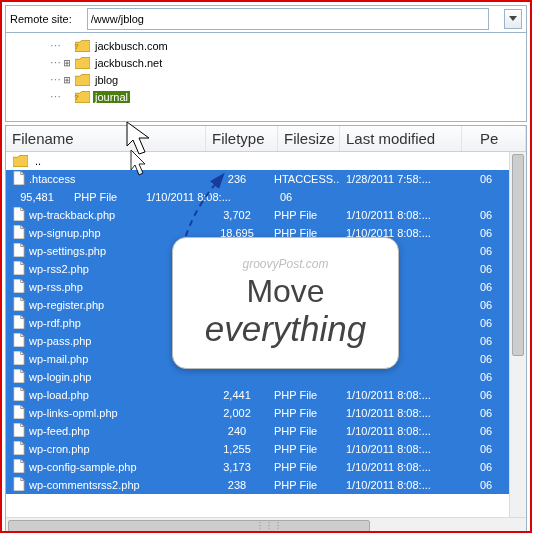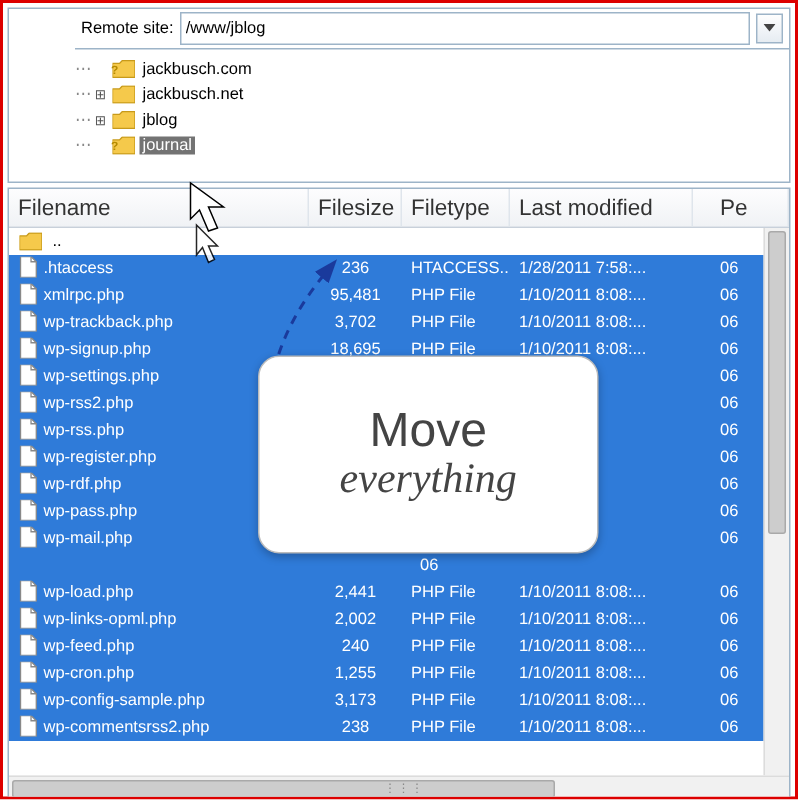--- a/index.html
+++ b/index.html
@@ -1,32 +1,32 @@
 <!DOCTYPE html>
 <html><head>
 <meta charset="utf-8">
 <style>
   html,body{margin:0;padding:0;font-family:"Segoe UI",Tahoma,sans-serif;font-size:11px;color:#000;background:#fff;}
   .frame{border:2px solid #d00;width:532px;height:533px;position:relative;overflow:hidden;box-sizing:border-box;}
   .panel{border:1px solid #9db4c8;margin:3px;}
   
-  .remote-row{display:flex;align-items:center;border-bottom:1px solid #9db4c8;padding:2px 4px;gap:4px;margin-left:44px;}
+  .remote-row{display:flex;align-items:center;border-bottom:1px solid #9db4c8;padding:2px 4px;gap:15px;}
   .remote-row label{white-space:nowrap;}
   .remote-row input{flex:1;border:1px solid #9db4c8;height:18px;padding:1px 3px;font:inherit;}
   .remote-row .dd{width:16px;height:18px;border:1px solid #9db4c8;background:linear-gradient(#fefefe,#e6ecf2);display:flex;align-items:center;justify-content:center;}
   
   .tree{padding:4px 6px 6px 6px;height:78px;overflow:hidden;}
   .tree-row{display:flex;align-items:center;height:17px;}
   .tw{display:inline-block;width:14px;text-align:center;color:#555;font-size:9px;}
   .dots{color:#888;letter-spacing:-1px;}
   .ficon{width:16px;height:14px;margin-right:3px;display:inline-flex;align-items:center;justify-content:center;}
   .folder svg{width:15px;height:12px;}
   .qmark{position:absolute;font-size:8px;font-weight:bold;color:#b58a00;margin-left:-11px;margin-top:1px;}
   .tree-label{padding:0 2px;}
-  .sel{background:#737373;color:#fff;}
+  .sel{background:#4d7c0f;color:#fff;}
   
   .files{border:1px solid #9db4c8;margin:3px;display:flex;flex-direction:column;height:408px;}
   .hdr{display:flex;background:linear-gradient(#fdfdfe,#f0f2f5);border-bottom:1px solid #c8d0da;}
   .hdr .col{border-right:1px solid #dfe5ec;padding:4px 6px;font-size:15px;color:#333;box-sizing:border-box;white-space:nowrap;overflow:hidden;}
   .c-name{width:200px;}
   .c-size{width:62px;text-align:right;}
   .c-type{width:72px;}
   .c-mod{width:122px;}
   .c-perm{flex:1;margin-left:12px;}
   .rows{flex:1;overflow:hidden;position:relative;}
@@ -43,21 +43,21 @@
   .parent-row .ficon svg{width:15px;height:12px;}
   .vscroll{position:absolute;right:0;top:0;bottom:0;width:16px;background:#f1f1f1;border-left:1px solid #dcdcdc;}
   .thumb{position:absolute;left:2px;right:2px;top:2px;height:200px;background:#cdcdcd;border:1px solid #a9a9a9;border-radius:2px;}
   .hscroll{height:16px;background:#f1f1f1;border-top:1px solid #dcdcdc;position:relative;}
   .hscroll .hthumb{position:absolute;top:2px;bottom:2px;left:2px;width:360px;background:#cdcdcd;border:1px solid #a9a9a9;border-radius:2px;}
   .hscroll .grip{position:absolute;left:50%;top:3px;bottom:3px;width:20px;transform:translateX(-50%);color:#888;font-size:8px;letter-spacing:1px;text-align:center;}
   
   .callout{position:absolute;left:170px;top:235px;width:225px;height:130px;background:#fff;border:1px solid #bbb;border-radius:14px;box-shadow:0 2px 6px rgba(0,0,0,.25);display:flex;flex-direction:column;align-items:center;justify-content:center;color:#444;}
   .callout .brand{font-size:12px;color:#bfbfbf;font-style:italic;margin-bottom:4px;}
   .callout .l1{font-size:32px;font-family:Liberation Sans, sans-serif;line-height:1;}
-  .callout .l2{font-size:28px;font-family:Liberation Serif, serif;font-style:italic;margin-top:2px;}
+  .callout .l2{font-size:35px;font-family:Liberation Sans, sans-serif;font-style:italic;margin-top:2px;}
   .arrow{position:absolute;left:125px;top:150px;pointer-events:none;}
   
   .cursor{position:absolute;left:123px;top:118px;pointer-events:none;}
   .cursor svg{width:40px;height:56px;}
 </style>
 </head>
 <body>
 
 <div class="frame">
 
@@ -115,22 +115,22 @@
     <span class="qmark">?</span>
   </span>
           <span class="tree-label sel">journal</span>
         </div>
       </div>
   </div>
 
   <div class="files">
     <div class="hdr">
       <div class="col c-name">Filename</div>
+      <div class="col c-type">Filetype</div>
       <div class="col c-size">Filesize</div>
-      <div class="col c-type">Filetype</div>
       <div class="col c-mod">Last modified</div>
       <div class="col c-perm">Pe</div>
     </div>
     <div class="rows" id="rows">
       <div class="row parent-row">
           <div class="cell c-name">
             <span class="ficon folder">
     <svg viewBox="0 0 16 12">
                 <path d="M0 2 L5 2 L7 0 L16 0 L16 12 L0 12 Z" fill="#f5c94b" stroke="#c89a1a"></path>
               </svg>
@@ -152,29 +152,20 @@
               </svg>
   </span>
             <span>.htaccess</span>
           </div>
      <div class="cell c-size">236</div>
      <div class="cell c-type">HTACCESS...</div>
      <div class="cell c-mod">1/28/2011 7:58:...</div>
      <div class="cell c-perm">06</div>
         </div>
         <div class="row selrow">
-          <div class="cell c-name">
-            <span class="fileicon">
-    <svg viewBox="0 0 13 16">
-                <path d="M1 0 L9 0 L13 4 L13 16 L1 16 Z" fill="#fff" stroke="#888"></path>
-                <path d="M9 0 L9 4 L13 4" fill="none" stroke="#888"></path>
-              </svg>
-  </span>
-            <span>xmlrpc.php</span>
-          </div>
      <div class="cell c-size">95,481</div>
      <div class="cell c-type">PHP File</div>
      <div class="cell c-mod">1/10/2011 8:08:...</div>
      <div class="cell c-perm">06</div>
         </div>
         <div class="row selrow">
           <div class="cell c-name">
             <span class="fileicon">
     <svg viewBox="0 0 13 16">
                 <path d="M1 0 L9 0 L13 4 L13 16 L1 16 Z" fill="#fff" stroke="#888"></path>
@@ -302,20 +293,29 @@
               </svg>
   </span>
             <span>wp-mail.php</span>
           </div>
      <div class="cell c-size"></div>
      <div class="cell c-type"></div>
      <div class="cell c-mod"></div>
      <div class="cell c-perm">06</div>
         </div>
         <div class="row selrow">
+          <div class="cell c-name">
+            <span class="fileicon">
+    <svg viewBox="0 0 13 16">
+                <path d="M1 0 L9 0 L13 4 L13 16 L1 16 Z" fill="#fff" stroke="#888"></path>
+                <path d="M9 0 L9 4 L13 4" fill="none" stroke="#888"></path>
+              </svg>
+  </span>
+            <span>wp-login.php</span>
+          </div>
      <div class="cell c-size"></div>
      <div class="cell c-type"></div>
      <div class="cell c-mod"></div>
      <div class="cell c-perm">06</div>
         </div>
         <div class="row selrow">
           <div class="cell c-name">
             <span class="fileicon">
     <svg viewBox="0 0 13 16">
                 <path d="M1 0 L9 0 L13 4 L13 16 L1 16 Z" fill="#fff" stroke="#888"></path>
@@ -417,20 +417,21 @@
   <svg class="arrow" width="120" height="170">
     <defs>
       <marker id="ah" markerWidth="10" markerHeight="10" refX="2" refY="3" orient="auto">
         <path d="M0,0 L0,6 L8,3 Z" fill="#1a3a9c"></path>
       </marker>
     </defs>
     <path d="M55,160 Q40,90 90,30" stroke="#1a3a9c" stroke-width="2" stroke-dasharray="6 5" fill="none" marker-end="url(#ah)"></path>
   </svg>
 
   <div class="callout">
+    <div class="brand">groovyPost.com</div>
     <div class="l1">Move</div>
     <div class="l2">everything</div>
   </div>
 
   <div class="cursor">
     <svg viewBox="0 0 40 56">
       <path d="M2,2 L2,26 L8,20 L14,34 L20,32 L14,18 L24,18 Z" fill="#fff" stroke="#000" stroke-width="1"></path>
       <path d="M6,30 L6,50 L10,45 L14,55 L18,53 L14,44 L20,44 Z" fill="#fff" stroke="#000" stroke-width="1" opacity=".85"></path>
     </svg>
   </div>

